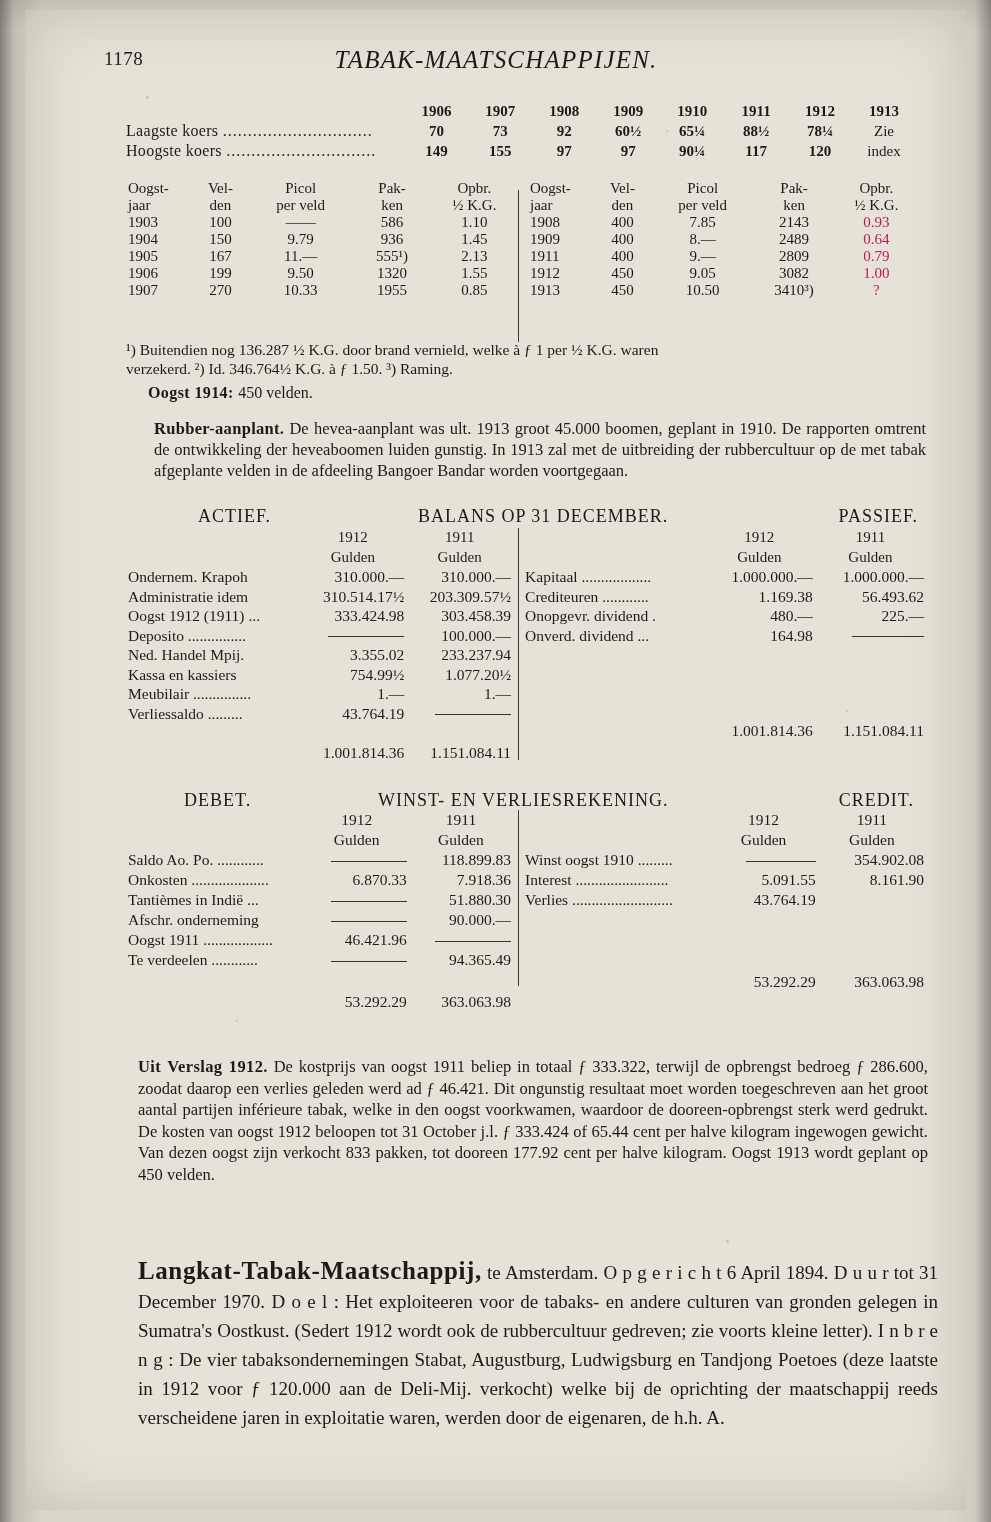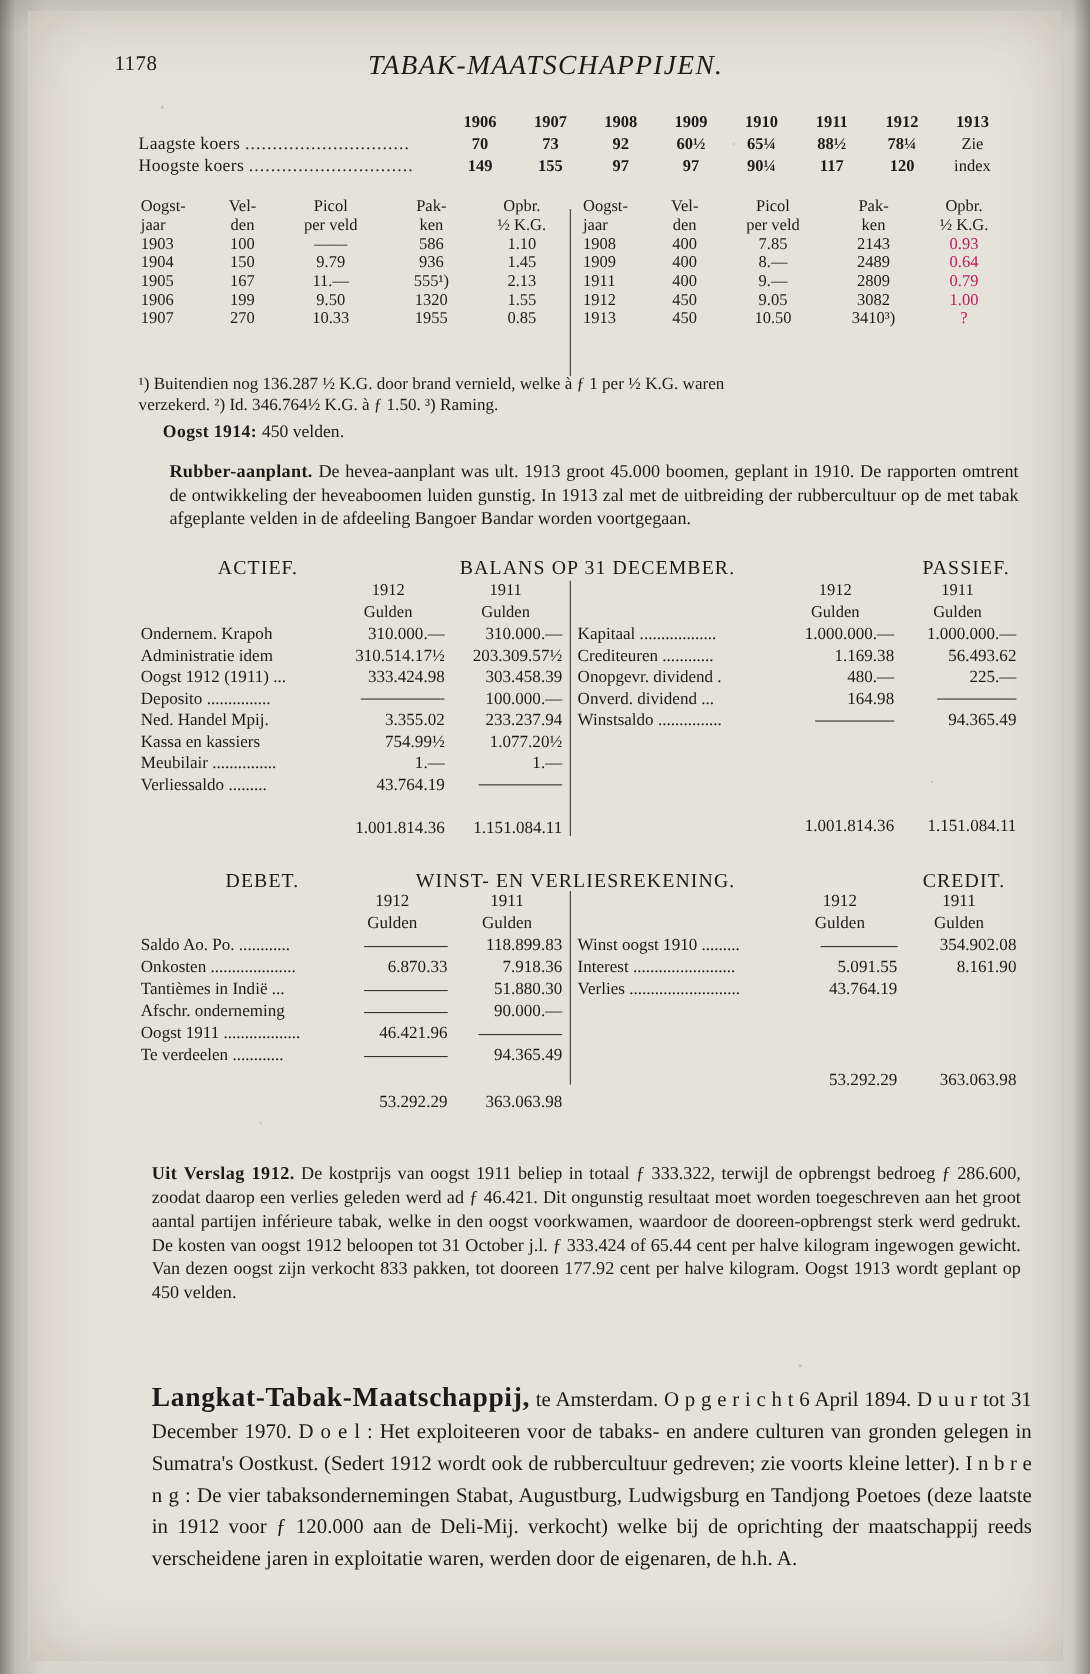--- a/index.html
+++ b/index.html
@@ -163,21 +163,21 @@
   .bal .vline { position: absolute; top: 0; width: 1px; background: #3a3833; }
 
   
   .wv-head {
     position: absolute;
     left: 100px; top: 780px;
     width: 800px;
     font-size: 18px;
     letter-spacing: 1px;
   }
-  .wv-head .l { position: absolute; left: 79px; font-family: Liberation Serif, serif; }
+  .wv-head .l { position: absolute; left: 58px; font-family: Liberation Serif, serif; }
   .wv-head .c { position: absolute; left: 252px; }
   .wv-head .r { position: absolute; right: 12px; }
 
   .wv {
     position: absolute;
     left: 100px; top: 800px;
     width: 800px;
     font-size: 15.5px;
   }
   .wv table { border-collapse: collapse; }
@@ -503,25 +503,20 @@
               <td class="name">Onopgevr. dividend .</td>
               <td class="v">480.—</td>
               <td class="v">225.—</td>
             </tr>
             <tr>
               <td class="name">Onverd. dividend ...</td>
               <td class="v">164.98</td>
               <td class="v"><span style="display:inline-block;width:72px;border-top:1px solid #35332e;vertical-align:middle;"></span></td>
             </tr>
             <tr>
-              <td class="name">Winstsaldo ...............</td>
-              <td class="v"><span style="display:inline-block;width:72px;border-top:1px solid #35332e;vertical-align:middle;"></span></td>
-              <td class="v">94.365.49</td>
-            </tr>
-            <tr>
                   <td style="height:76px"></td>
                   <td></td>
                   <td></td>
                 </tr>
             <tr>
               <td class="name"></td>
               <td class="v">1.001.814.36</td>
               <td class="v">1.151.084.11</td>
             </tr>
           </tbody>

